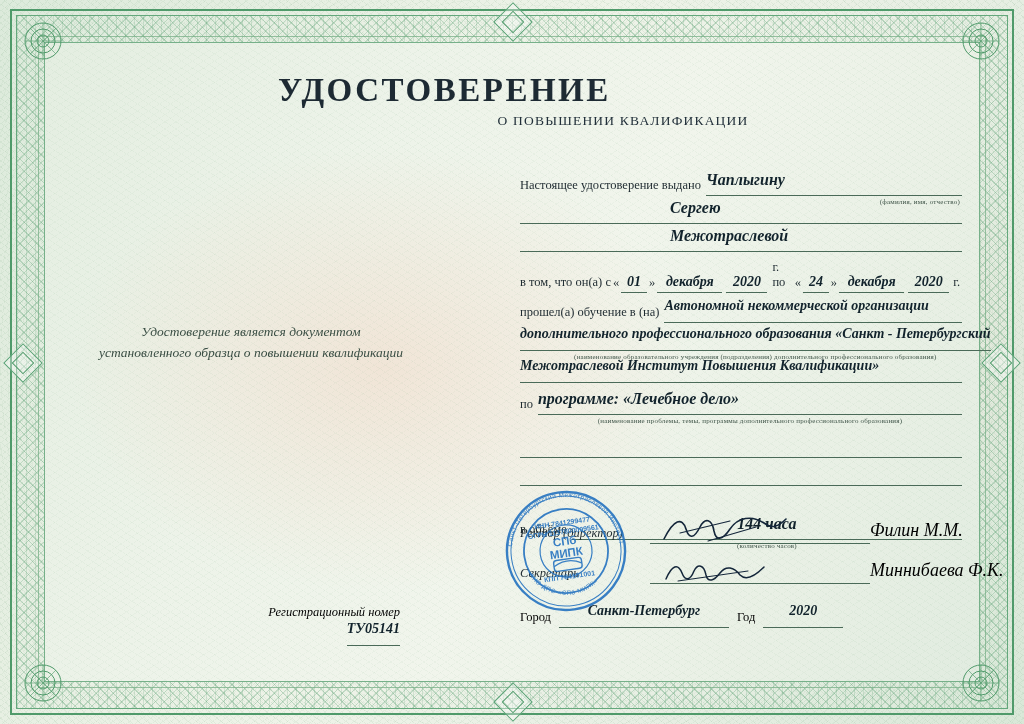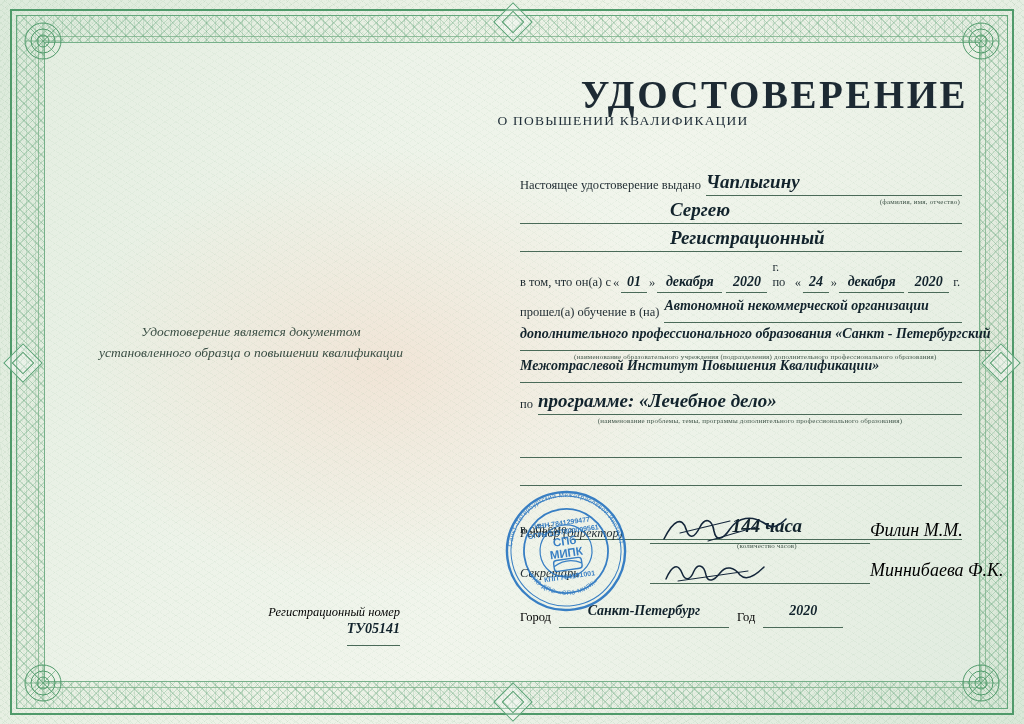--- a/index.html
+++ b/index.html
@@ -128,24 +128,24 @@
     position: absolute;
     inset: 0;
     z-index: 5;
   }
 
   .title {
     position: absolute;
     top: 72px;
     right: 56px;
     width: 690px;
-    text-align: right;
+    text-align: left;
     font-family: "Liberation Serif", serif;
     font-weight: bold;
-    font-size: 39px;
+    font-size: 33px;
     letter-spacing: 2.5px;
     color: #1d2a33;
   }
   .subtitle {
     position: absolute;
     top: 113px;
     right: 56px;
     width: 690px;
     text-align: center;
     font-size: 13.5px;
@@ -194,21 +194,21 @@
     position: relative;
     border-bottom: 1px solid #4a6a58;
     margin-left: 5px;
     min-height: 22px;
   }
   .fill.nospace { margin-left: 0; }
   .hand {
     font-family: "Liberation Serif", serif;
     font-style: italic;
     font-weight: bold;
-    font-size: 19px;
+    font-size: 16px;
     color: #12232c;
     position: relative;
     bottom: 2px;
     white-space: nowrap;
   }
   .hand.center { display: block; text-align: center; }
   .hand.small { font-size: 14px; }
   .caption {
     position: absolute;
     right: 2px;
@@ -445,21 +445,21 @@
       </div>
 
       <div class="row">
         <div class="fill nospace">
           <span class="hand" style="margin-left:150px;">Сергею</span>
         </div>
       </div>
 
       <div class="row">
         <div class="fill nospace">
-          <span class="hand" style="margin-left:150px;">Регистрационный</span>
+          <span class="hand" style="margin-left:150px;">Межотраслевой</span>
         </div>
       </div>
 
       <div class="daterow" style="margin-top:8px;">
         <span class="lbl">в том, что он(а) с</span>
         <span class="q">«</span>
         <span class="seg" style="width:34px;"><span class="hand small">01</span></span>
         <span class="q">»</span>
         <span class="seg" style="width:86px;"><span class="hand small">декабря</span></span>
         <span class="seg" style="width:54px; margin-left:4px;"><span class="hand small">2020</span></span>

